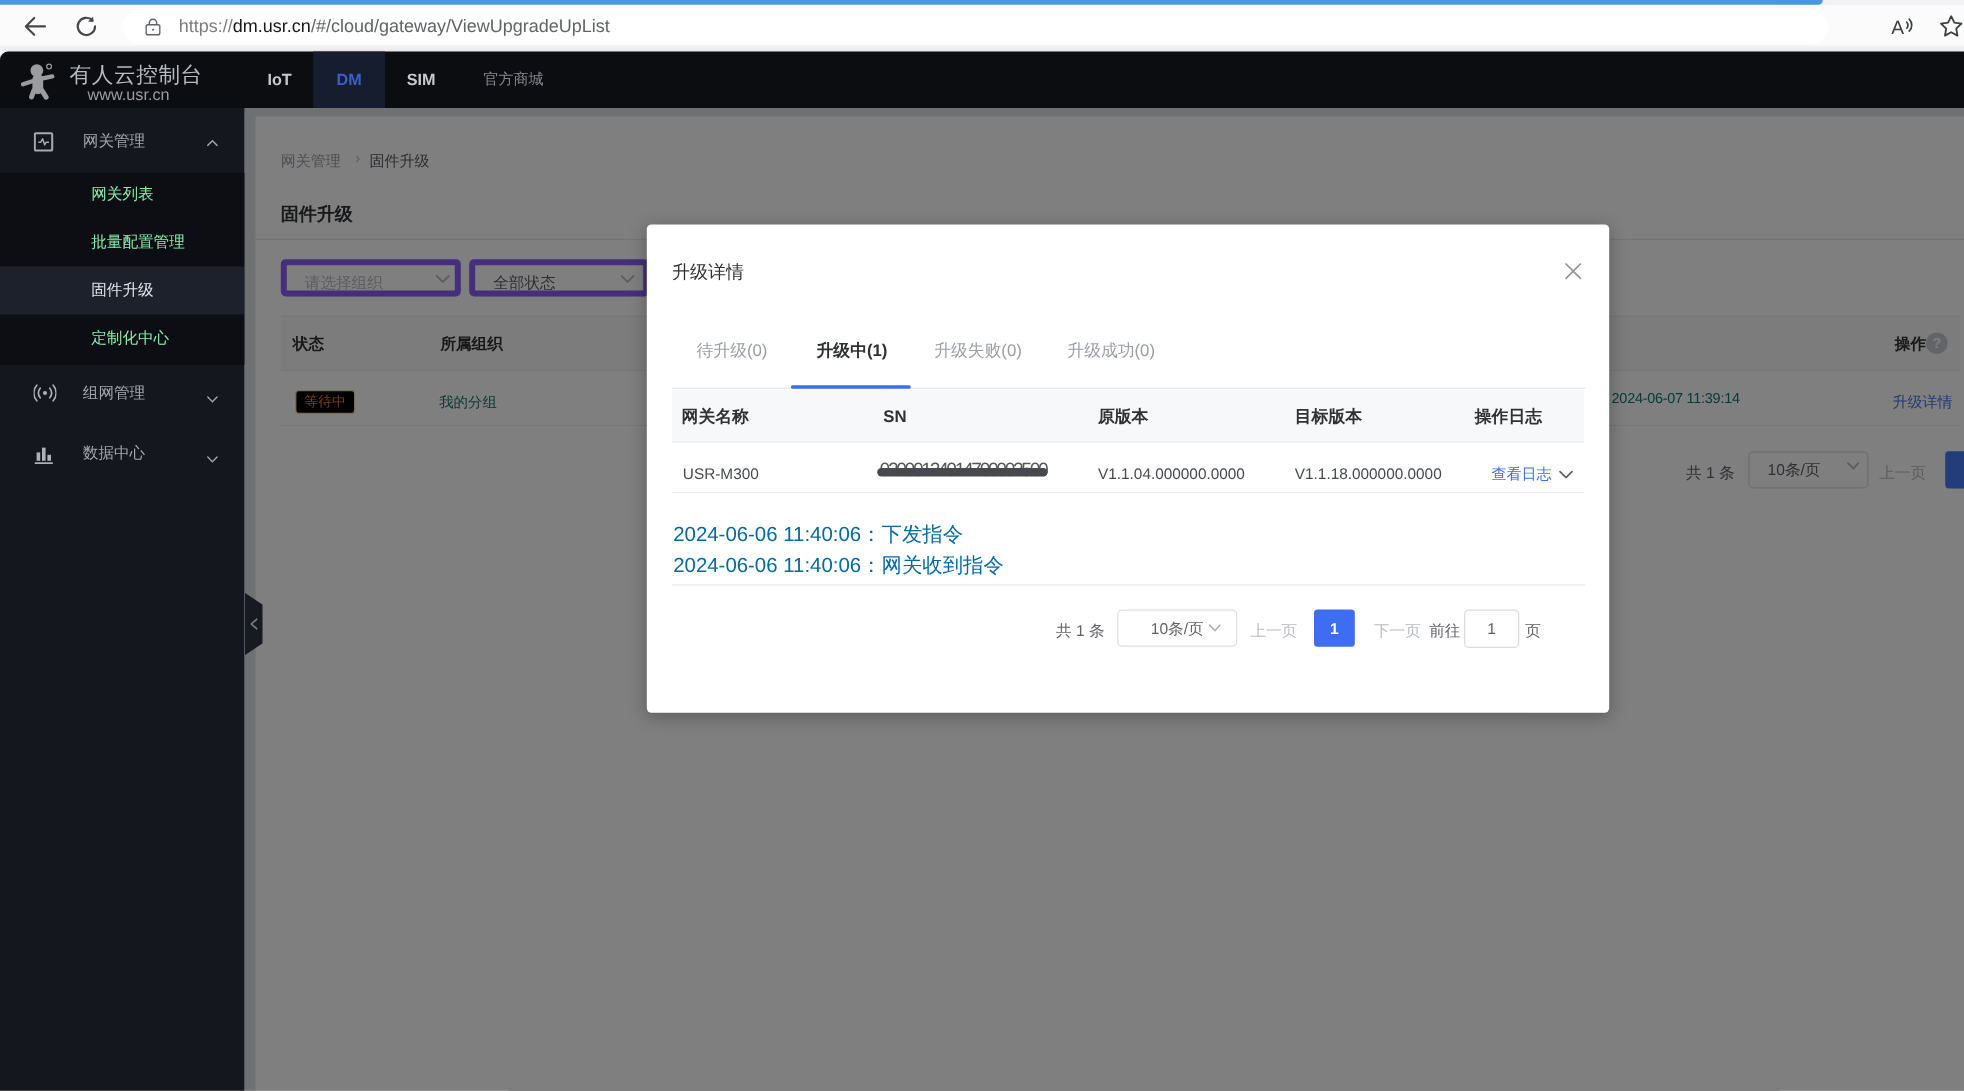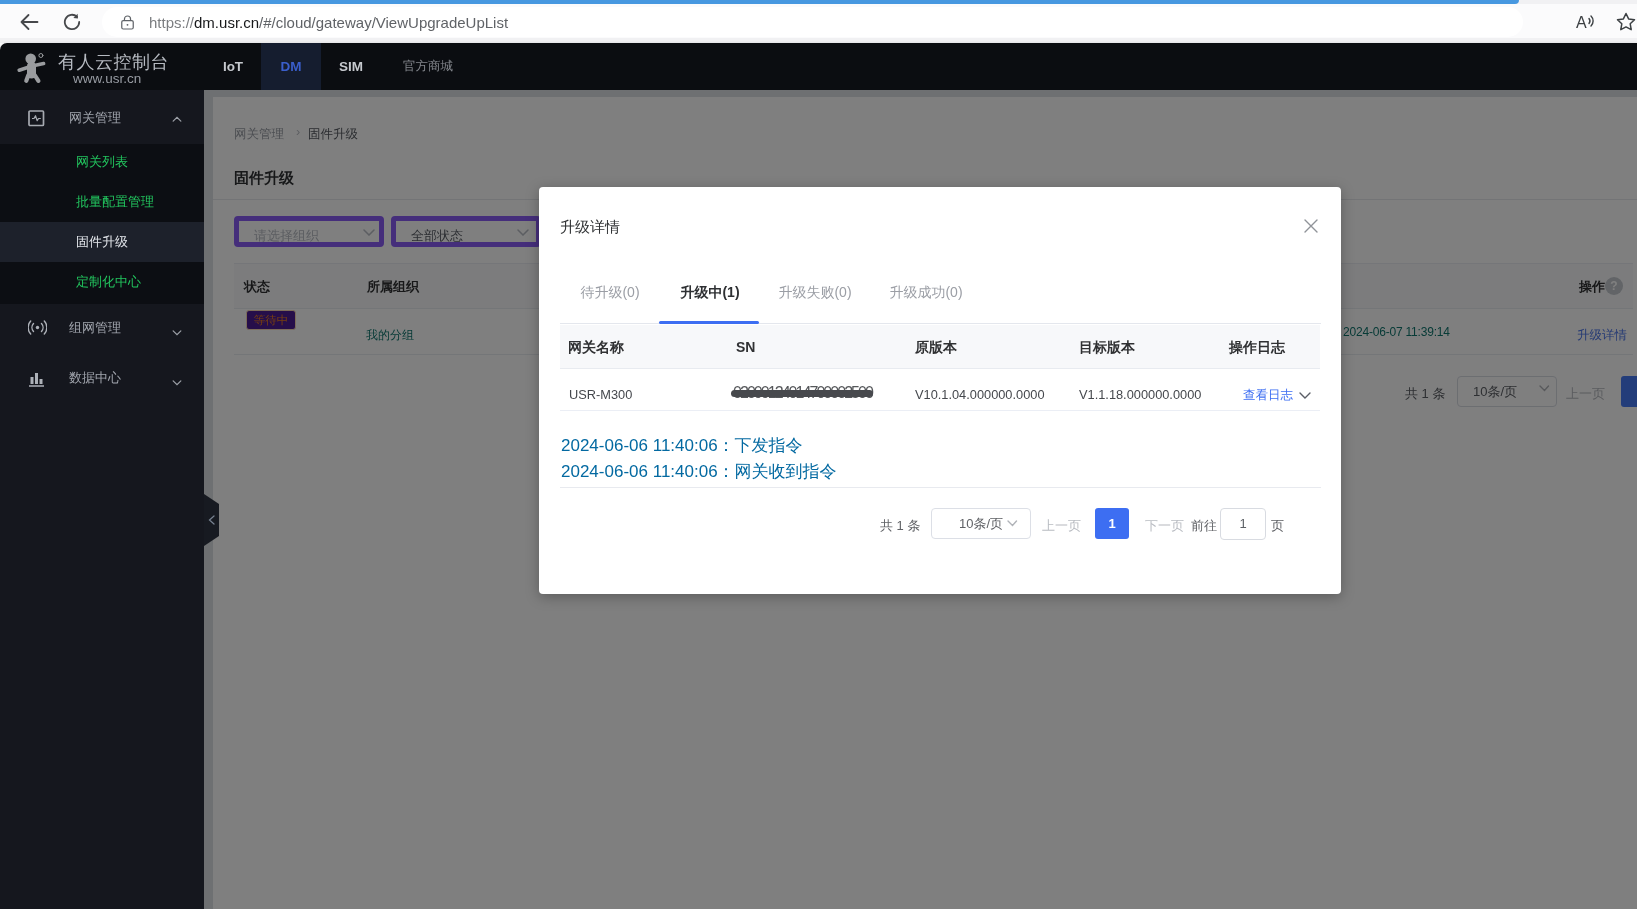--- a/index.html
+++ b/index.html
@@ -17,41 +17,41 @@
 #apphead{position:absolute;left:0;top:43px;width:1637px;height:47px;background:#0b0d11;border-top-left-radius:7px;box-shadow:0 3px 5px rgba(0,0,0,.45)}
 #hlogo-title{position:absolute;left:58px;top:7px;font-size:18px;color:#b6bac1;letter-spacing:0.5px}
 #hlogo-sub{position:absolute;left:73px;top:28px;font-size:13.5px;color:#989ca3}
 .navitem{position:absolute;top:0;height:47px;line-height:47px;font-size:13.5px;font-weight:700;color:#c6c9ce;text-align:center}
 #nav-dm-bg{position:absolute;left:261px;top:0;width:60px;height:47px;background:#151d2f}
 
 #sidebar{position:absolute;left:0;top:90px;width:204px;height:819px;background:#15171e}
 #submenu{position:absolute;left:0;top:54px;width:204px;height:160px;background:#0c0e13}
 #subactive{position:absolute;left:0;top:132px;width:204px;height:40px;background:#1d212b}
 .mitem{position:absolute;left:69px;font-size:13px;color:#a2a6ae;height:40px;line-height:40px}
-.sitem{position:absolute;left:76px;font-size:13px;color:#22c55e;height:40px;line-height:40px}
+.sitem{position:absolute;left:76px;font-size:13px;color:#86efac;height:40px;line-height:40px}
 .micon{position:absolute;left:28px}
 .mchev{position:absolute;left:172px}
 
 #content{position:absolute;left:204px;top:90px;width:1433px;height:819px;background:#dde0e4}
 #card{position:absolute;left:9px;top:7px;width:1424px;height:812px;background:#ffffff}
 .bc1{position:absolute;left:21px;top:29px;font-size:12.5px;color:#9a9ea6}
 .bcsep{position:absolute;left:83px;top:28px;font-size:12.5px;color:#b8bcc2}
 .bc2{position:absolute;left:95px;top:29px;font-size:12.5px;color:#565a61}
 #pgtitle{position:absolute;left:21px;top:72px;font-size:15px;font-weight:700;color:#2e3033}
 #pgdivider{position:absolute;left:0px;top:102px;width:1424px;height:1px;background:#e6e8ec}
 .sel{position:absolute;top:119px;height:31px;border:5px solid #8b5cf6;border-radius:4px;background:#fff;font-size:13px;line-height:29px}
 .sel .st{padding-left:15px;color:#5a5e66}
 .sel .ph{padding-left:15px;color:#b6bac2}
 .selchev{position:absolute;top:12px}
 
 #bthead{position:absolute;left:21px;top:166px;width:1399px;height:46px;background:#f8f9fb;border-top:1px solid #ebedf2;border-bottom:1px solid #e9ecf0}
 .bth{position:absolute;top:181px;font-size:13px;font-weight:700;color:#303133}
 #btrow{position:absolute;left:21px;top:213px;width:1399px;height:45px;border-bottom:1px solid #e9ecf0}
 .btc{position:absolute;top:230px;font-size:12px;color:#0f766e}
-#badge{position:absolute;left:33px;top:213px;width:50px;height:20px;background:#4c1d95;border:1px solid #f8d9b4;border-radius:3px;font-size:11.5px;color:#ef7d1e;text-align:center;line-height:18px}
+#badge{position:absolute;left:33px;top:228px;width:50px;height:20px;background:#000000;border:1px solid #f8d9b4;border-radius:3px;font-size:11.5px;color:#ef7d1e;text-align:center;line-height:18px}
 #qmark{position:absolute;left:1392px;top:180px;width:18px;height:18px;border-radius:50%;background:#c4c8ce;color:#fff;font-size:12px;text-align:center;line-height:18px;font-weight:700}
 
 .bpag{position:absolute;font-size:13px;color:#5d6066}
 #bpsel{position:absolute;left:1244px;top:279px;width:100px;height:31px;border:1px solid #d8dce2;border-radius:4px;background:#fff;text-align:center;line-height:29px;font-size:13px;color:#5d6066;padding-right:24px}
 #bpbtn{position:absolute;left:1408px;top:279px;width:34px;height:31px;background:#477af5;border-radius:3px}
 
 #overlay{position:absolute;left:204px;top:90px;width:1433px;height:819px;background:rgba(0,0,0,0.5)}
 
 #handle{position:absolute;left:204px;top:494px;width:15px;height:52px;background:#171a21;clip-path:polygon(0 0,100% 10px,100% 42px,0 52px)}
 
@@ -217,21 +217,21 @@
   <div id="mthead"></div>
   <div class="mth" style="left:29px">网关名称</div>
   <div class="mth" style="left:197px">SN</div>
   <div class="mth" style="left:376px">原版本</div>
   <div class="mth" style="left:540px">目标版本</div>
   <div class="mth" style="left:690px">操作日志</div>
   <div id="mtrow"></div>
   <div class="mtc" style="left:30px">USR-M300</div>
   <div id="sn">02000124014700002500</div>
     <div id="snbar"></div>
-  <div class="mtc" style="left:376px">V10.1.04.000000.0000</div>
+  <div class="mtc" style="left:376px">V1.1.04.000000.0000</div>
   <div class="mtc" style="left:540px">V1.1.18.000000.0000</div>
   <div class="mtc loglink" style="left:704px">查看日志</div>
   <svg style="position:absolute;left:760px;top:205px" width="12" height="7" viewBox="0 0 12 7">
       <path d="M1 1l5 5 5-5" stroke="#5a5e66" stroke-width="1.4" fill="none" stroke-linecap="round"></path>
     </svg>
   <div class="mlog" style="top:247px">2024-06-06 11:40:06：下发指令</div>
   <div class="mlog" style="top:273px">2024-06-06 11:40:06：网关收到指令</div>
   <div id="mdivider"></div>
   <div class="mpag" style="left:341px">共 1 条</div>
   <div id="mpsel">10条/页</div>

